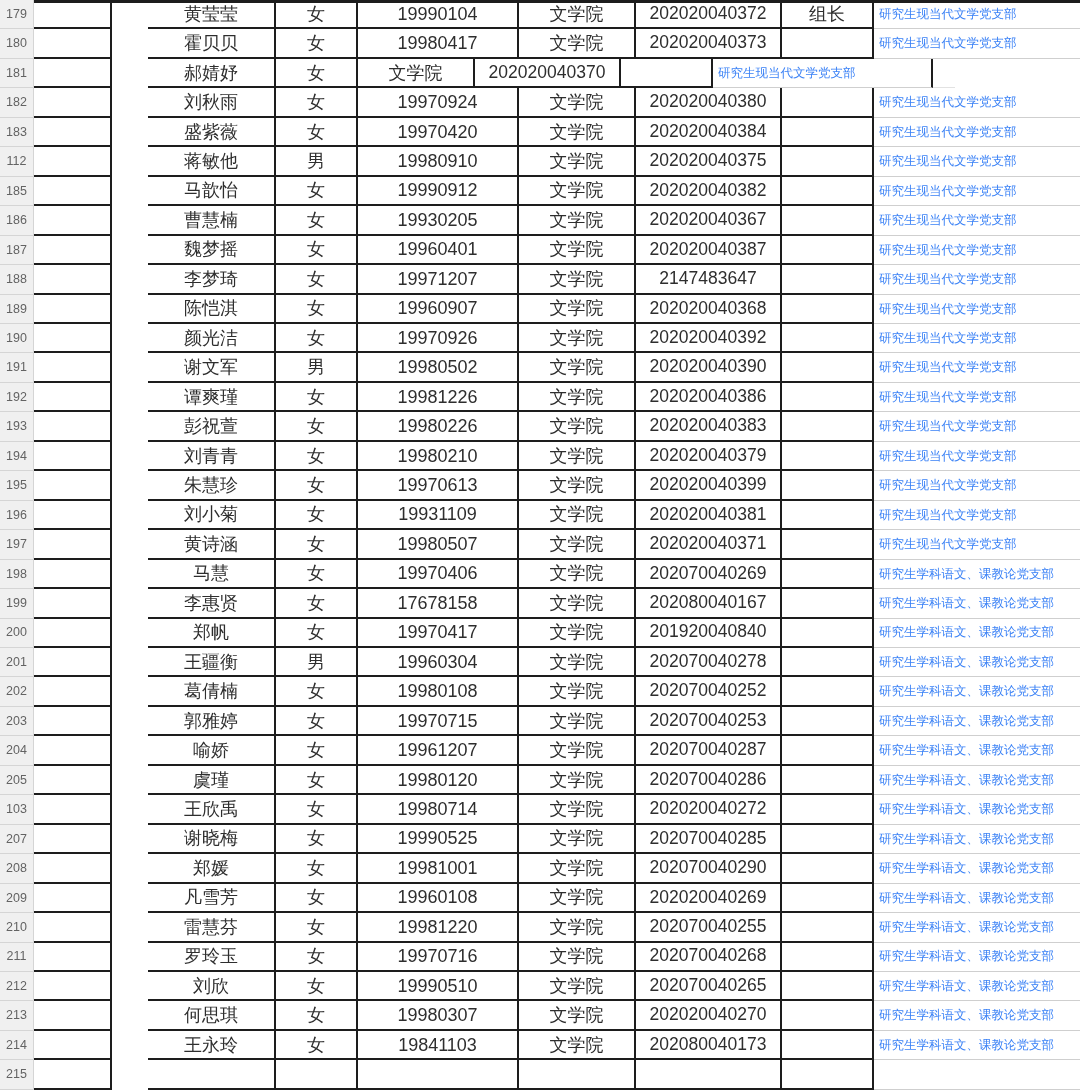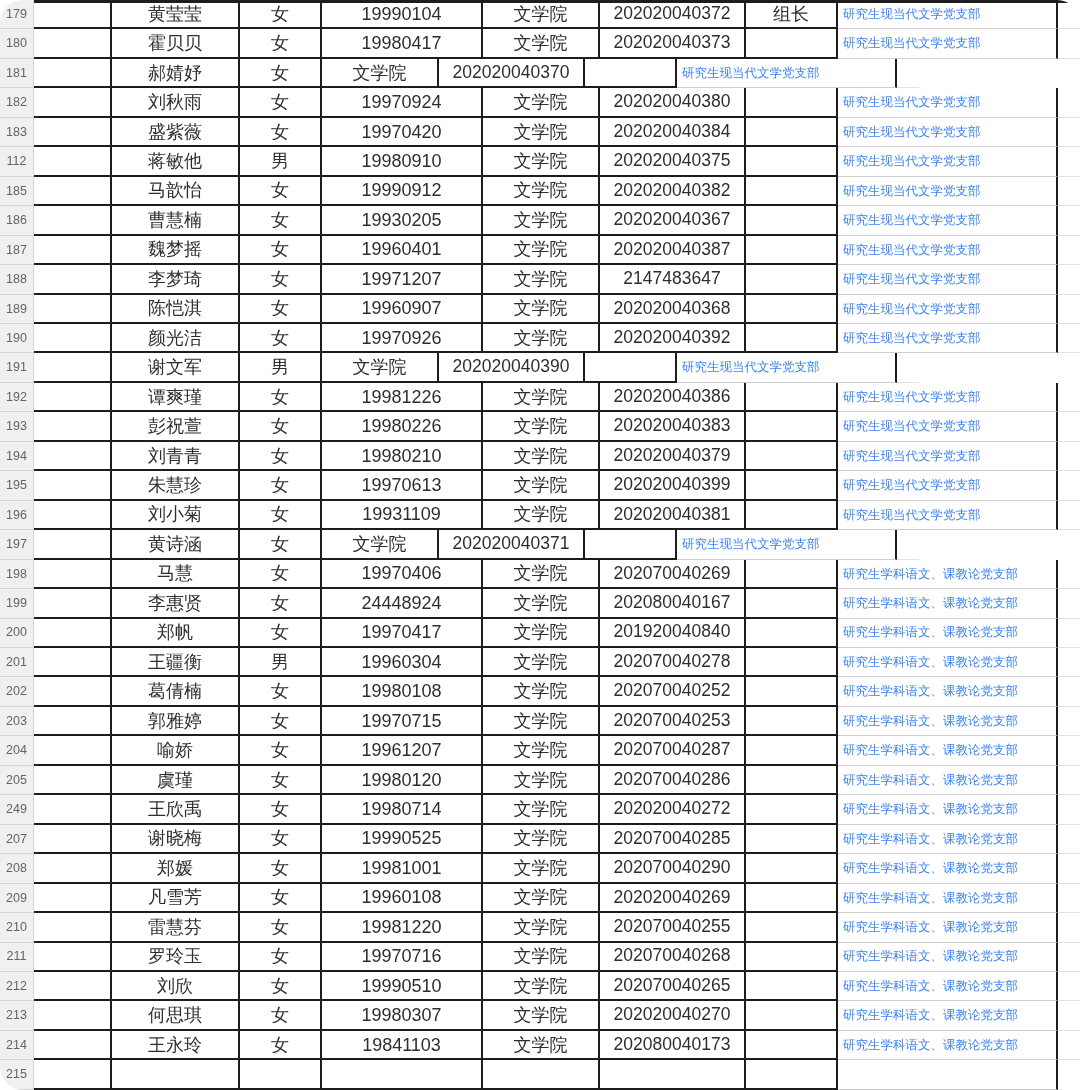--- a/index.html
+++ b/index.html
@@ -11,42 +11,41 @@
     --bg:#ffffff;
   }
   html,body{margin:0;padding:0;background:#fff;}
   .sheet{
     position:relative;
     width:1080px;height:1090px;
     overflow:hidden;
     background:var(--bg);
     font-family:"Liberation Sans","DejaVu Sans",sans-serif;
     color:var(--cell-text);
-    border-radius:23px;
   }
   .top-border{
     position:absolute;left:34px;right:0;top:0;height:3px;
     background:var(--border-dark);z-index:5;
   }
   .rows{position:absolute;inset:0;display:flex;flex-direction:column;}
   .row{display:flex;height:29.459px;box-sizing:border-box;flex:none;}
   .cell{
     box-sizing:border-box;height:100%;
     display:flex;align-items:center;justify-content:center;
     font-size:18px;line-height:1;white-space:nowrap;overflow:hidden;
   }
   .gutter{
     width:34px;flex:none;
     background:var(--gutter-bg);
     border-right:1px solid var(--grid-light);
     border-bottom:1px solid var(--grid-light);
     font-size:12.5px;color:var(--gutter-text);
   }
   .colA{width:78px;flex:none;border-right:2px solid var(--border-dark);border-bottom:2px solid var(--border-dark);}
-  .name{width:128px;flex:none;border-right:2px solid var(--border-dark);border-bottom:2px solid var(--border-dark);}
+  .name{width:128px;flex:none;border-right:2px solid var(--border-dark);border-bottom:2px solid var(--border-dark);margin-left:36px;}
   .gender{width:82px;flex:none;border-right:2px solid var(--border-dark);border-bottom:2px solid var(--border-dark);}
   .birth{width:161px;flex:none;border-right:2px solid var(--border-dark);border-bottom:2px solid var(--border-dark);text-align:center;}
   .college{width:117px;flex:none;border-right:2px solid var(--border-dark);border-bottom:2px solid var(--border-dark);}
   .sid{width:146px;flex:none;border-right:2px solid var(--border-dark);border-bottom:2px solid var(--border-dark);font-size:17.5px;}
   .role{width:92px;flex:none;border-right:2px solid var(--border-dark);border-bottom:2px solid var(--border-dark);}
   .branch{
     width:220px;flex:none;
     border-right:2px solid var(--border-dark);
     border-bottom:1px solid #cfcfcf;
     justify-content:flex-start;padding-left:5px;
@@ -201,20 +200,21 @@
     <div class="cell sid">202020040392</div>
     <div class="cell role"></div>
     <div class="cell branch">研究生现当代文学党支部</div>
     <div class="cell outside"></div>
   </div>
       <div class="row">
     <div class="cell gutter">191</div>
     <div class="cell colA"></div>
     <div class="cell name">谢文军</div>
     <div class="cell gender">男</div>
+    <div class="cell birth">19980502</div>
     <div class="cell college">文学院</div>
     <div class="cell sid">202020040390</div>
     <div class="cell role"></div>
     <div class="cell branch">研究生现当代文学党支部</div>
     <div class="cell outside"></div>
   </div>
       <div class="row">
     <div class="cell gutter">192</div>
     <div class="cell colA"></div>
     <div class="cell name">谭爽瑾</div>
@@ -272,20 +272,21 @@
     <div class="cell sid">202020040381</div>
     <div class="cell role"></div>
     <div class="cell branch">研究生现当代文学党支部</div>
     <div class="cell outside"></div>
   </div>
       <div class="row">
     <div class="cell gutter">197</div>
     <div class="cell colA"></div>
     <div class="cell name">黄诗涵</div>
     <div class="cell gender">女</div>
+    <div class="cell birth">19980507</div>
     <div class="cell college">文学院</div>
     <div class="cell sid">202020040371</div>
     <div class="cell role"></div>
     <div class="cell branch">研究生现当代文学党支部</div>
     <div class="cell outside"></div>
   </div>
       <div class="row">
     <div class="cell gutter">198</div>
     <div class="cell colA"></div>
     <div class="cell name">马慧</div>
@@ -295,21 +296,21 @@
     <div class="cell sid">202070040269</div>
     <div class="cell role"></div>
     <div class="cell branch">研究生学科语文、课教论党支部</div>
     <div class="cell outside"></div>
   </div>
       <div class="row">
     <div class="cell gutter">199</div>
     <div class="cell colA"></div>
     <div class="cell name">李惠贤</div>
     <div class="cell gender">女</div>
-    <div class="cell birth">24448924</div>
+    <div class="cell birth">17678158</div>
     <div class="cell college">文学院</div>
     <div class="cell sid">202080040167</div>
     <div class="cell role"></div>
     <div class="cell branch">研究生学科语文、课教论党支部</div>
     <div class="cell outside"></div>
   </div>
       <div class="row">
     <div class="cell gutter">200</div>
     <div class="cell colA"></div>
     <div class="cell name">郑帆</div>
@@ -375,21 +376,21 @@
     <div class="cell name">虞瑾</div>
     <div class="cell gender">女</div>
     <div class="cell birth">19980120</div>
     <div class="cell college">文学院</div>
     <div class="cell sid">202070040286</div>
     <div class="cell role"></div>
     <div class="cell branch">研究生学科语文、课教论党支部</div>
     <div class="cell outside"></div>
   </div>
       <div class="row">
-    <div class="cell gutter">249</div>
+    <div class="cell gutter">103</div>
     <div class="cell colA"></div>
     <div class="cell name">王欣禹</div>
     <div class="cell gender">女</div>
     <div class="cell birth">19980714</div>
     <div class="cell college">文学院</div>
     <div class="cell sid">202020040272</div>
     <div class="cell role"></div>
     <div class="cell branch">研究生学科语文、课教论党支部</div>
     <div class="cell outside"></div>
   </div>

